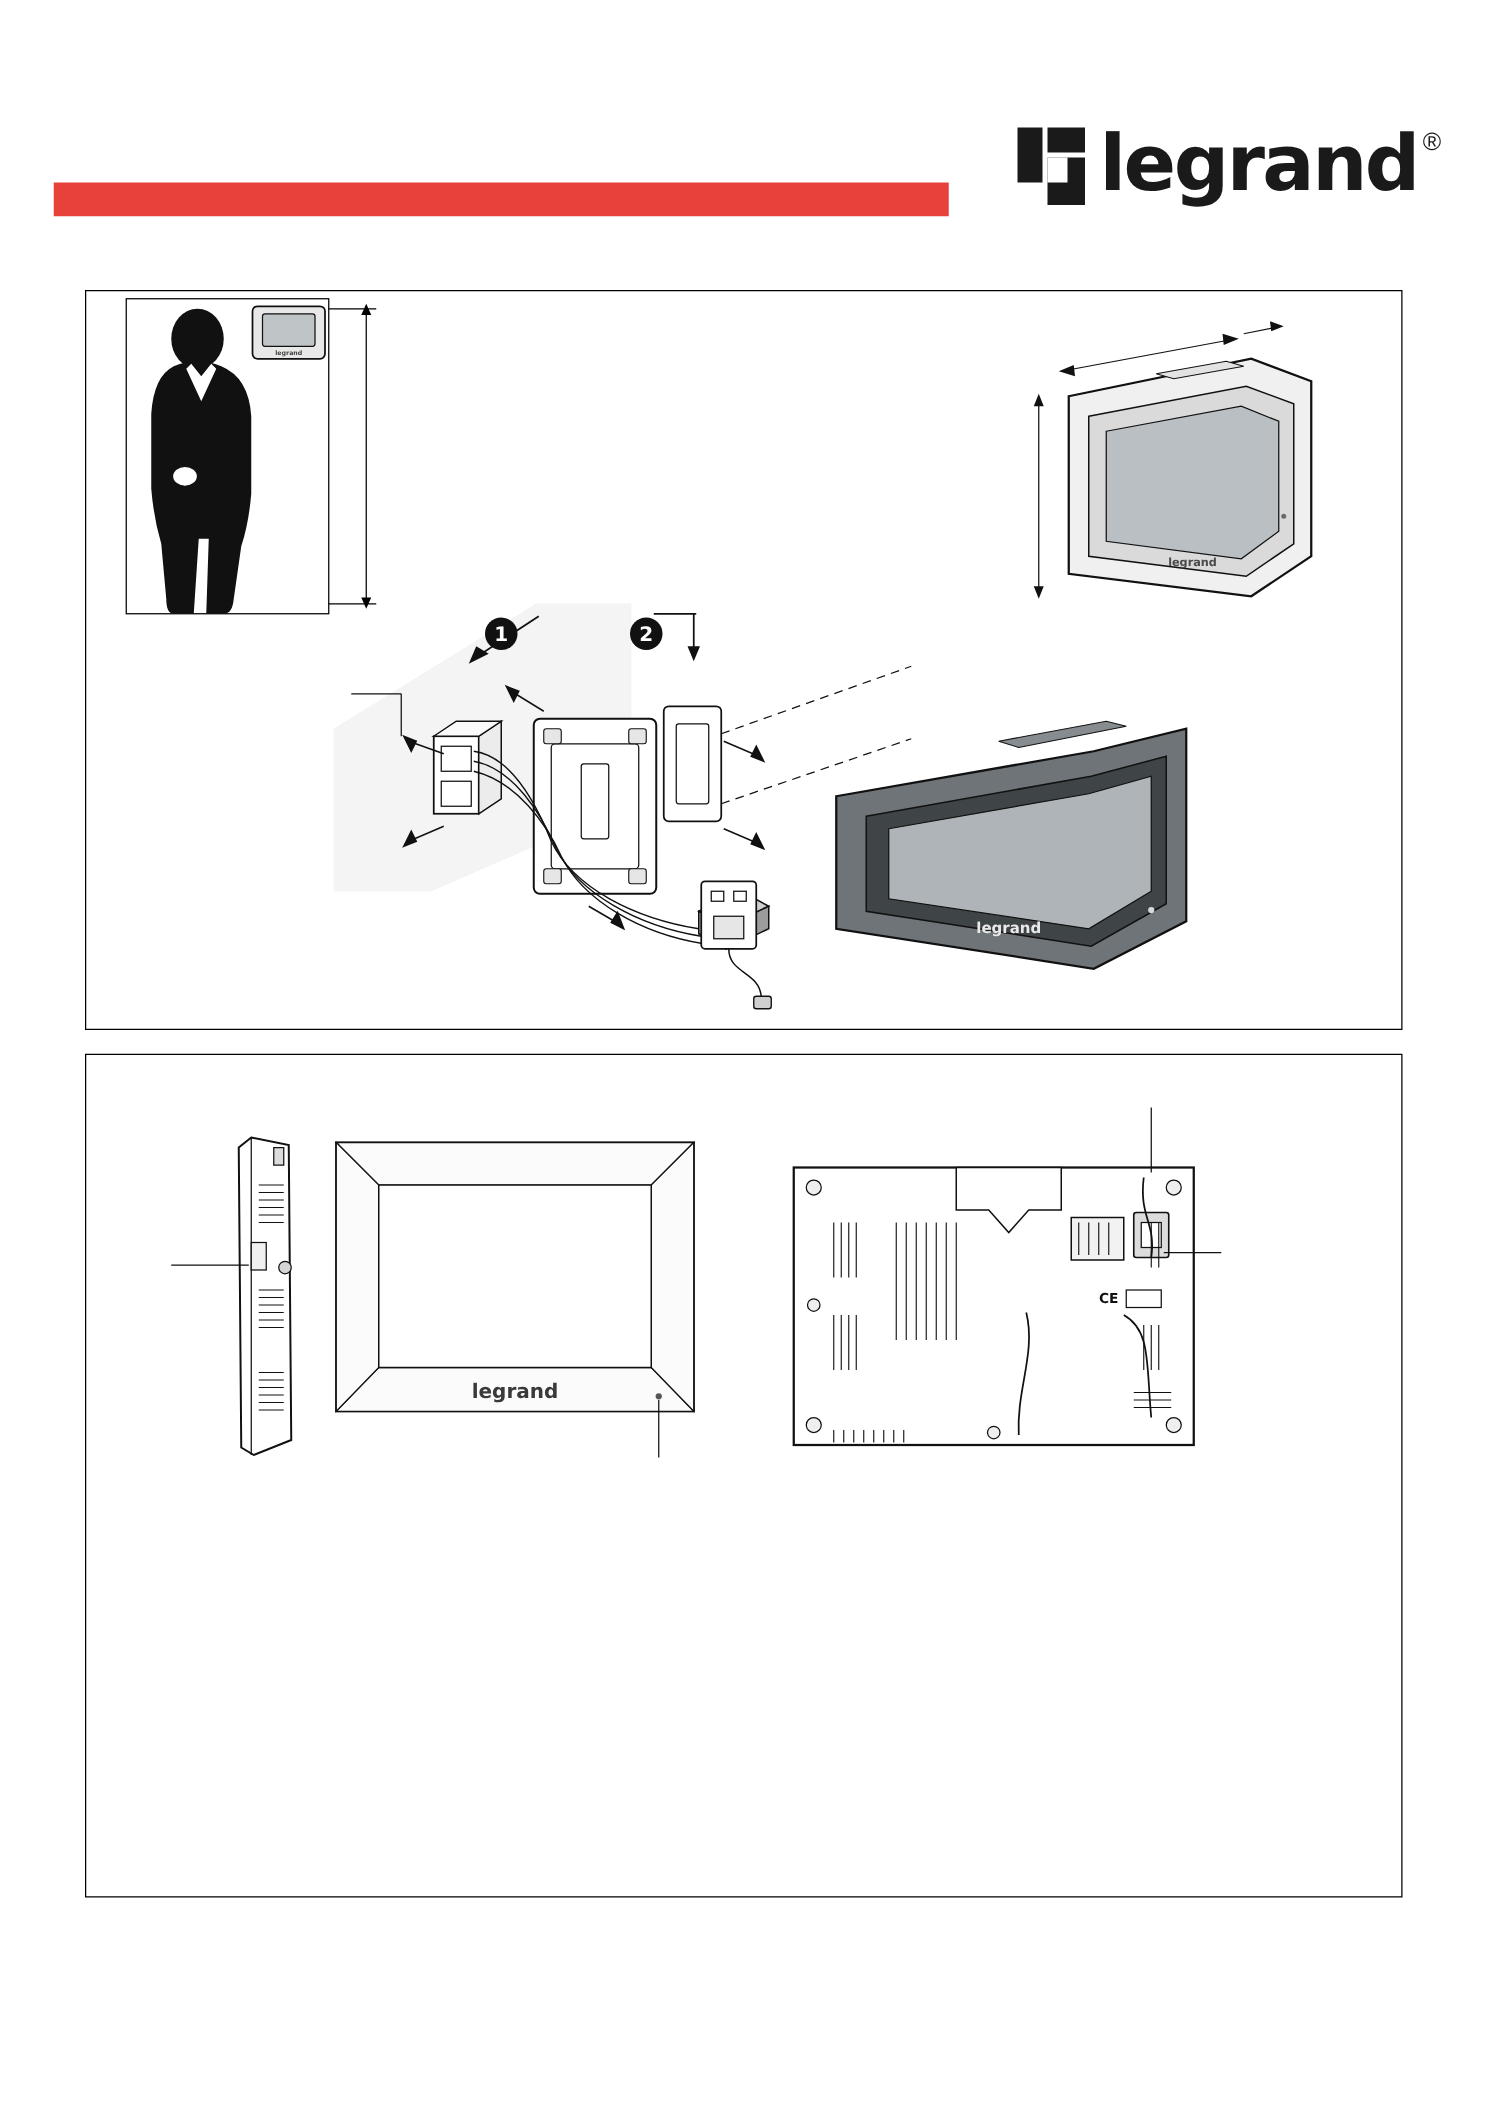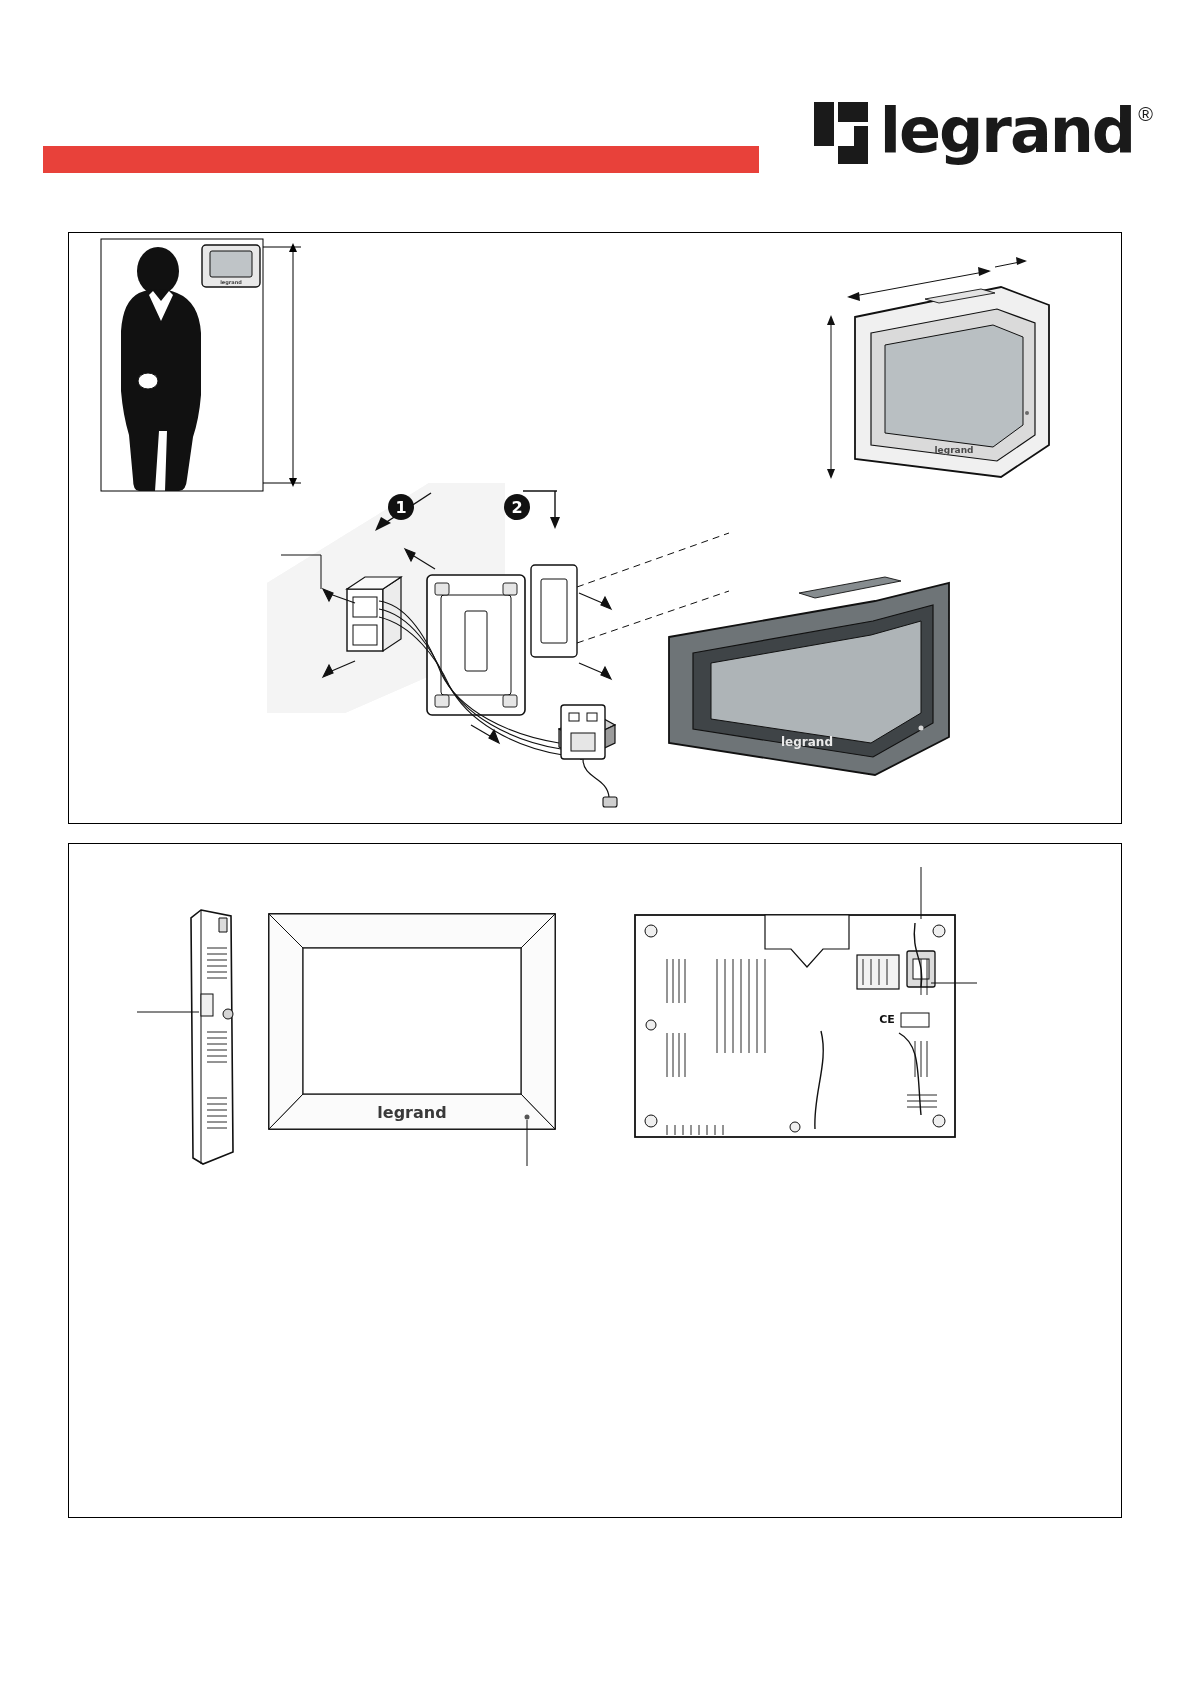--- a/index.html
+++ b/index.html
@@ -350,21 +350,21 @@
       <polygon points="10,225 296,225 262,190 44,190" fill="#fbfbfb" stroke="#111" stroke-width="1"></polygon>
       <polygon points="10,10 44,44 44,190 10,225" fill="#fbfbfb" stroke="#111" stroke-width="1"></polygon>
       <polygon points="296,10 262,44 262,190 296,225" fill="#fbfbfb" stroke="#111" stroke-width="1"></polygon>
       <rect x="44" y="44" width="218" height="146" fill="#ffffff" stroke="#111" stroke-width="1.2"></rect>
       <text x="153" y="214" font-size="16" text-anchor="middle" fill="#3a3a3a" font-family="DejaVu Sans, sans-serif" font-weight="bold">legrand</text>
       <circle cx="268" cy="213" r="2.5" fill="#555"></circle>
       <line x1="268" y1="216" x2="268" y2="262" stroke="#111" stroke-width="1"></line>
     </svg>
   </div>
 
-  <div class="fig" style="left:556px; top:19px;">
+  <div class="fig" style="left:556px; top:38px;">
     <svg width="360" height="330" viewBox="0 0 360 330">
       <rect x="10" y="52" width="320" height="222" fill="#ffffff" stroke="#111" stroke-width="1.8"></rect>
 
       <g fill="#efefef" stroke="#111" stroke-width="1">
         <circle cx="26" cy="68" r="6"></circle>
           <circle cx="314" cy="68" r="6"></circle>
         <circle cx="26" cy="258" r="6"></circle>
           <circle cx="314" cy="258" r="6"></circle>
         <circle cx="26" cy="162" r="5"></circle>
           <circle cx="170" cy="264" r="5"></circle>

